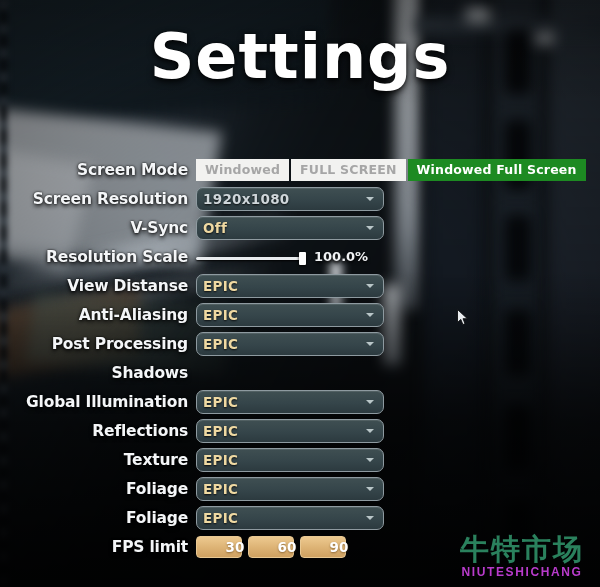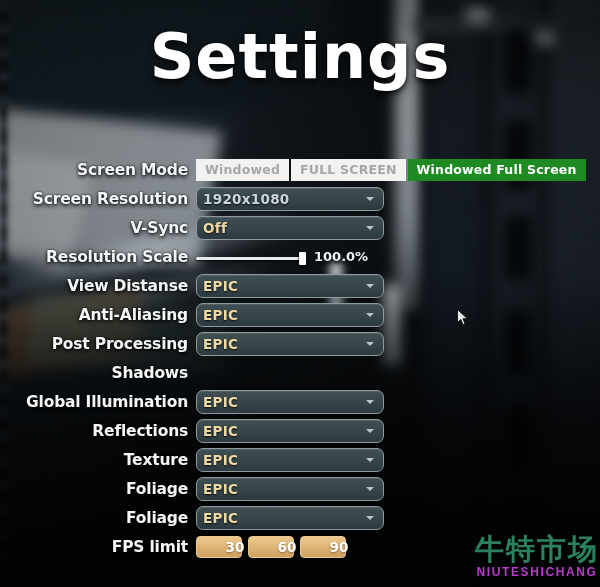--- a/index.html
+++ b/index.html
@@ -293,21 +293,21 @@
     color: #ffffff;
     text-shadow: 0 1px 2px rgba(90,60,20,0.6);
     cursor: pointer;
     user-select: none;
     padding-left: 32px;
   }
 
   
   #watermark {
     position: absolute;
-    right: 1px; bottom: 8px;
+    right: 16px; bottom: 8px;
     text-align: center;
     user-select: none;
     pointer-events: none;
   }
   #watermark .wm-cn {
     font-family: "DejaVu Sans", sans-serif;
     font-weight: bold;
     font-size: 29px;
     color: #2e8b64;
     letter-spacing: 2px;

